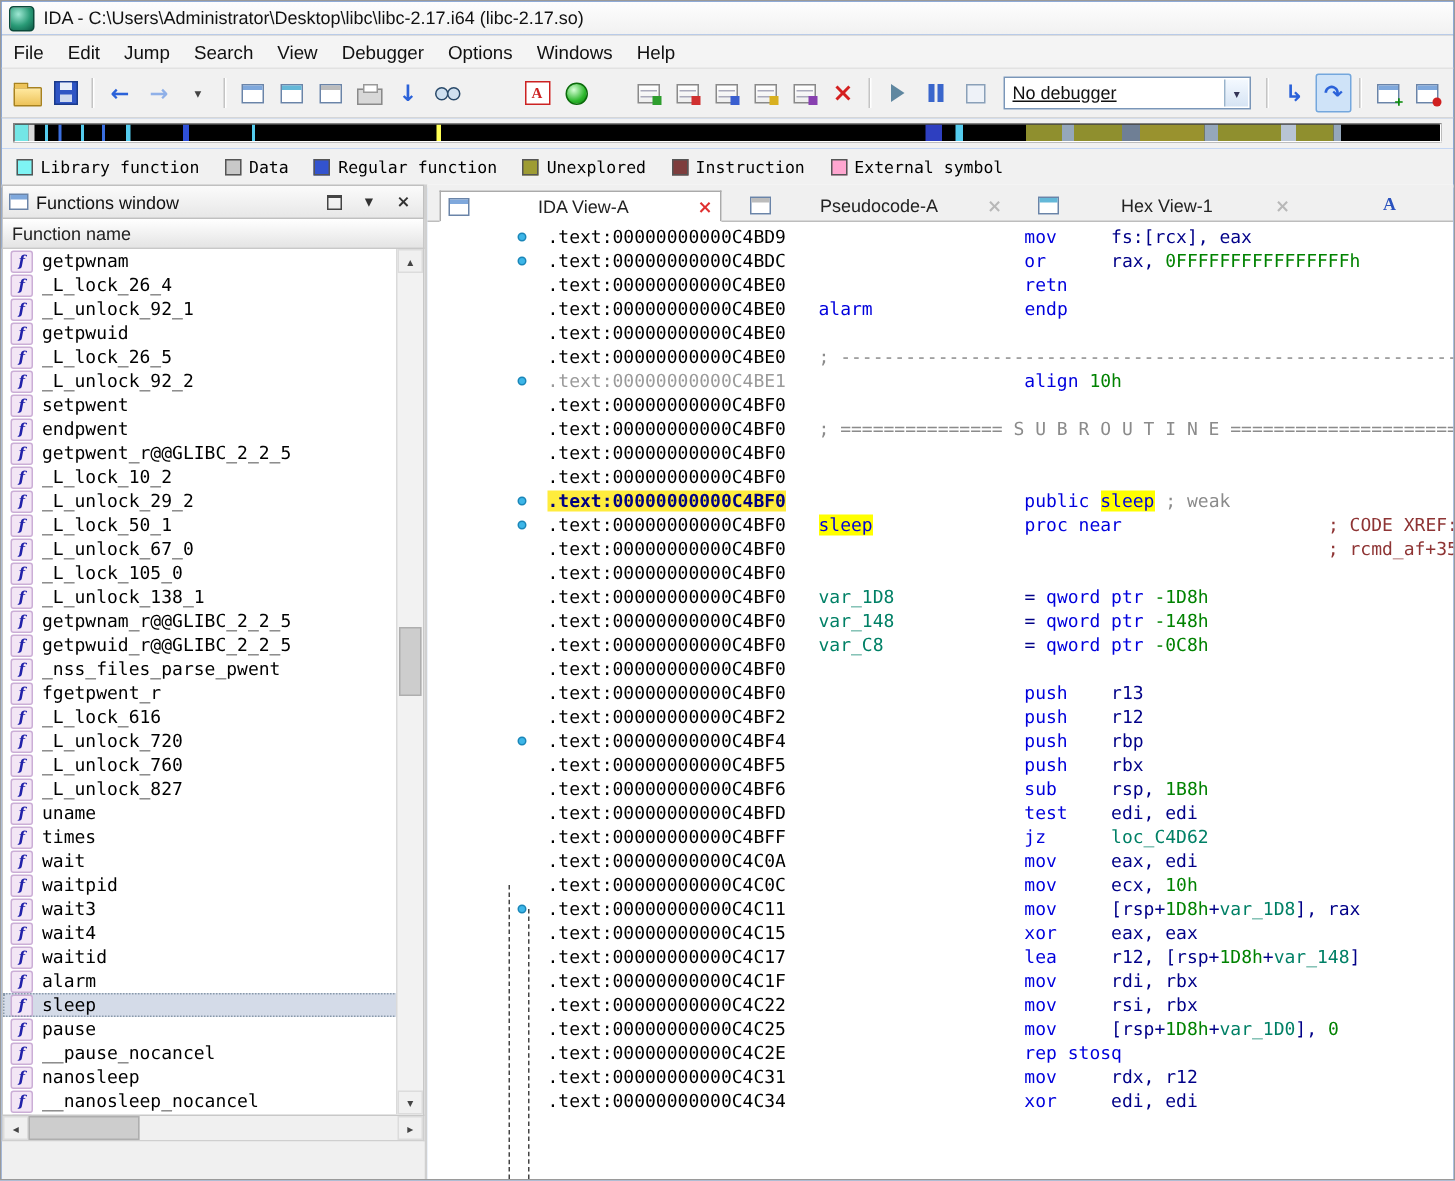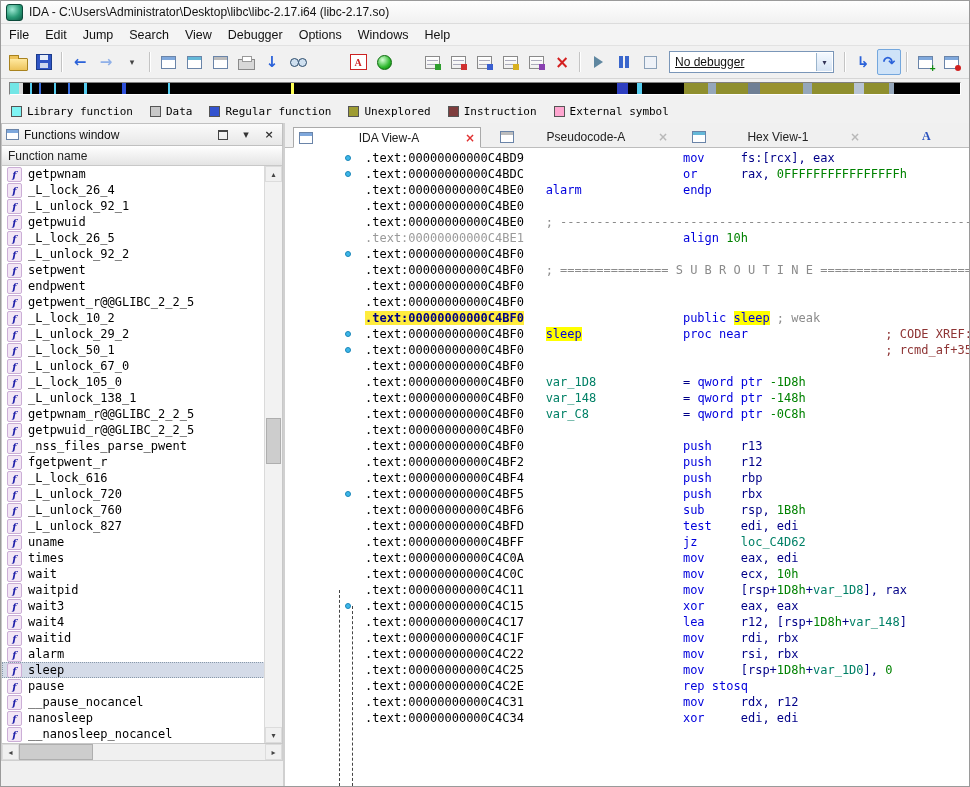--- a/index.html
+++ b/index.html
@@ -487,20 +487,21 @@
           </div>
           <div class="tab" style="width: 40px; margin-left: 52px;">
             <span class="tab-a">A</span>
             <span class="lbl"></span>
           </div>
         </div>
       <div class="disasm" id="disasm">
           <div class="dlines">
             <div class="dline"><span class="tk-a">.text:00000000000C4BD9</span>                      <span class="tk-k">mov</span>     <span class="tk-r">fs:[rcx], eax</span></div>
             <div class="dline"><span class="tk-a">.text:00000000000C4BDC</span>                      <span class="tk-k">or</span>      <span class="tk-r">rax, </span><span class="tk-n">0FFFFFFFFFFFFFFFFh</span></div>
+            <div class="dline"><span class="tk-a">.text:00000000000C4BE0</span>                      <span class="tk-k">retn</span></div>
             <div class="dline"><span class="tk-a">.text:00000000000C4BE0</span>   <span class="tk-l">alarm</span>              <span class="tk-k">endp</span></div>
             <div class="dline"><span class="tk-a">.text:00000000000C4BE0</span></div>
             <div class="dline"><span class="tk-a">.text:00000000000C4BE0</span>   <span class="tk-c">; ---------------------------------------------------------------------------</span></div>
             <div class="dline"><span class="tk-a dim">.text:00000000000C4BE1</span>                      <span class="tk-k">align</span> <span class="tk-n">10h</span></div>
             <div class="dline"><span class="tk-a">.text:00000000000C4BF0</span></div>
             <div class="dline"><span class="tk-a">.text:00000000000C4BF0</span>   <span class="tk-c">; =============== S U B R O U T I N E =======================================</span></div>
             <div class="dline"><span class="tk-a">.text:00000000000C4BF0</span></div>
             <div class="dline"><span class="tk-a">.text:00000000000C4BF0</span></div>
             <div class="dline"><span class="tk-a ahl">.text:00000000000C4BF0</span>                      <span class="tk-k">public</span> <span class="tk-l tk-hl">sleep</span> <span class="tk-c">; weak</span></div>
             <div class="dline"><span class="tk-a">.text:00000000000C4BF0</span>   <span class="tk-l tk-hl">sleep</span>              <span class="tk-k">proc</span> <span class="tk-k">near</span>                   <span class="tk-x">; CODE XREF:</span></div>

